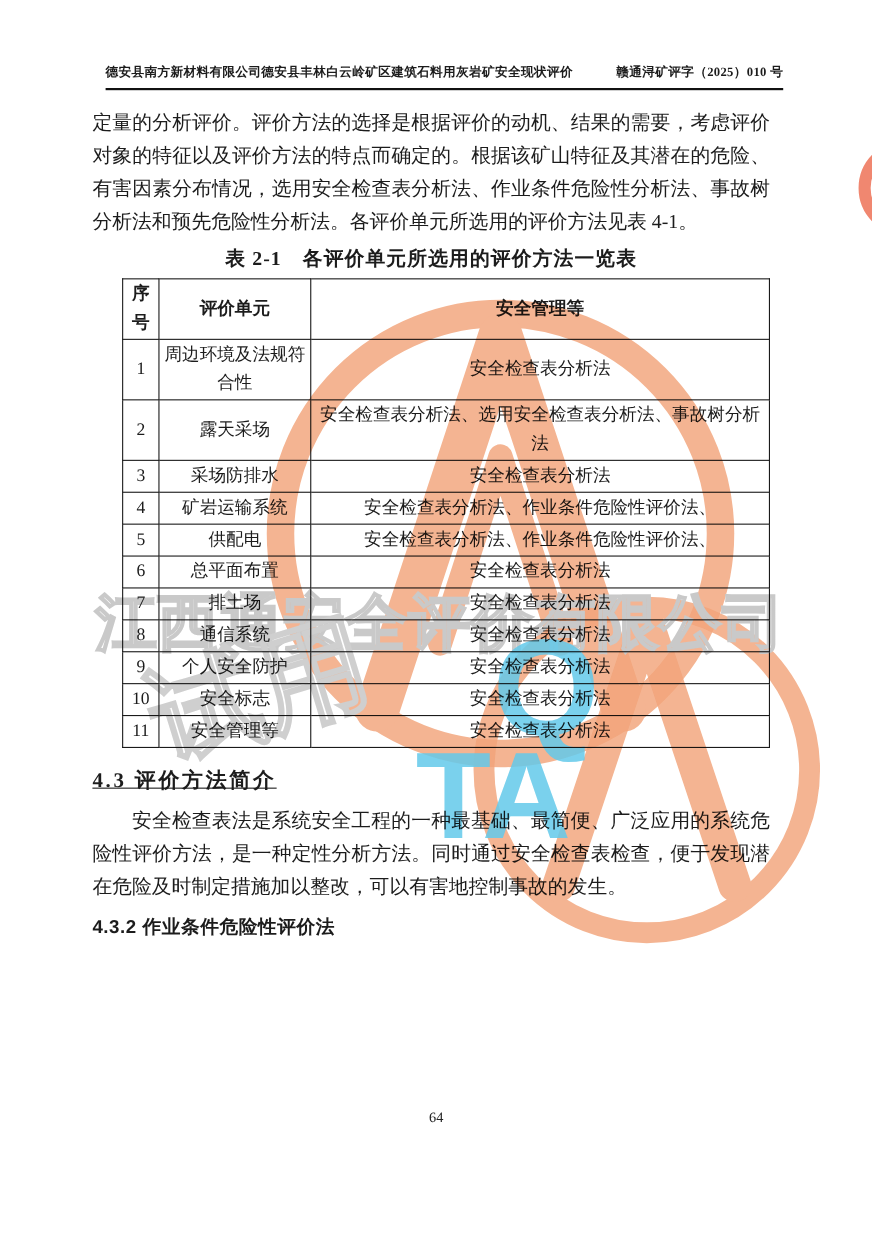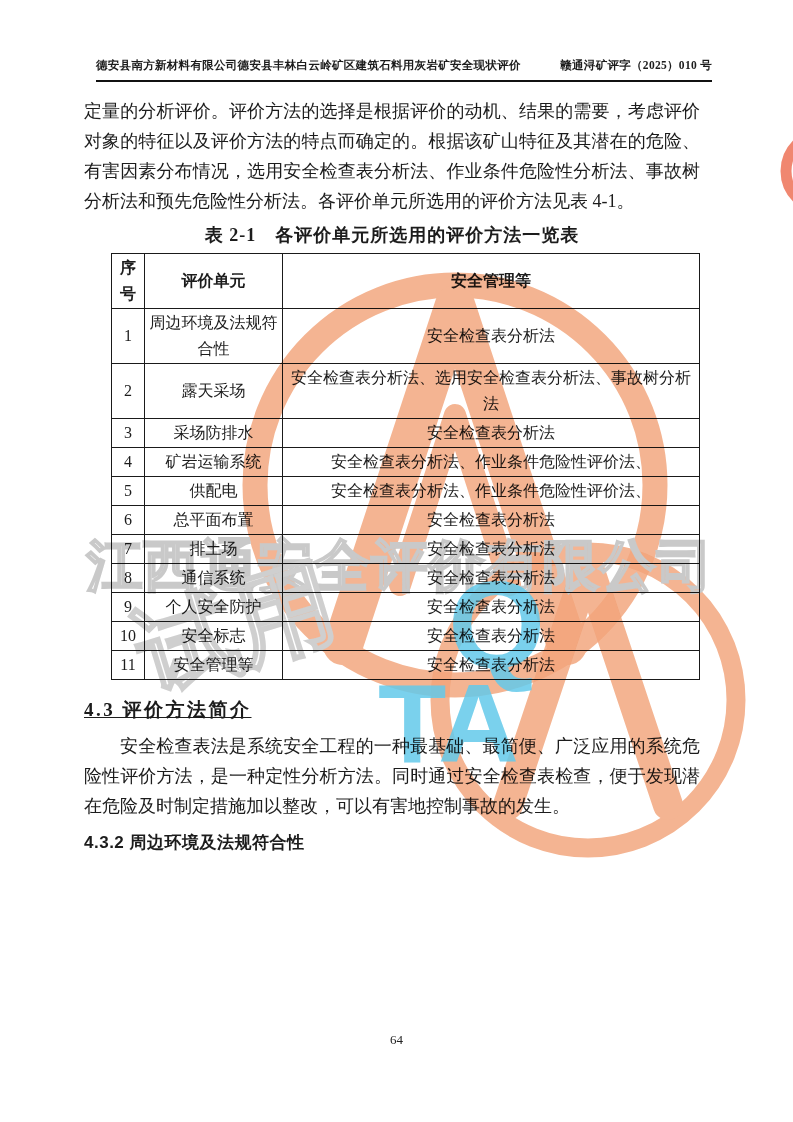--- a/index.html
+++ b/index.html
@@ -42,21 +42,21 @@
     font-family:"Liberation Serif","DejaVu Serif",serif;
     text-decoration:underline;
   }
   .h-sub{
     font-size:17px;font-weight:bold;letter-spacing:0.5px;
     margin:9px 0 0 0;line-height:26px;
     font-family:"Liberation Sans","DejaVu Sans",sans-serif;
   }
   .gap-sm{margin-top:7px;}
   .page-number{
-    position:absolute;top:1032px;left:0;width:793px;text-align:center;
+    position:absolute;top:1008px;left:0;width:793px;text-align:center;
     font-size:13px;color:#222;
   }
   
   .watermark{
     position:absolute;inset:0;pointer-events:none;z-index:5;
     mix-blend-mode:multiply;
   }
   .wm-svg{width:793px;height:1122px;display:block;}
   .wm-company{
     font-family:"Liberation Sans","DejaVu Sans",sans-serif;
@@ -149,21 +149,21 @@
       <tr class="std">
         <td>11</td>
         <td>安全管理等</td>
         <td>安全检查表分析法</td>
       </tr>
     </tbody>
       </table>
 
     <div class="h-sec">4.3 评价方法简介</div>
     <p class="para indent gap-sm">安全检查表法是系统安全工程的一种最基础、最简便、广泛应用的系统危险性评价方法，是一种定性分析方法。同时通过安全检查表检查，便于发现潜在危险及时制定措施加以整改，可以有害地控制事故的发生。</p>
-    <div class="h-sub">4.3.2 周边环境及法规符合性</div>
+    <div class="h-sub">4.3.2 作业条件危险性评价法</div>
   </div>
 
   <div class="page-number">64</div>
 
   <div class="watermark">
     <svg class="wm-svg" viewBox="0 0 793 1122" xmlns="http://www.w3.org/2000/svg">
 
       <circle cx="824" cy="171" r="38" fill="none" stroke="#ee7a61" stroke-width="11" opacity="0.9"></circle>
 
       <g opacity="0.82">

